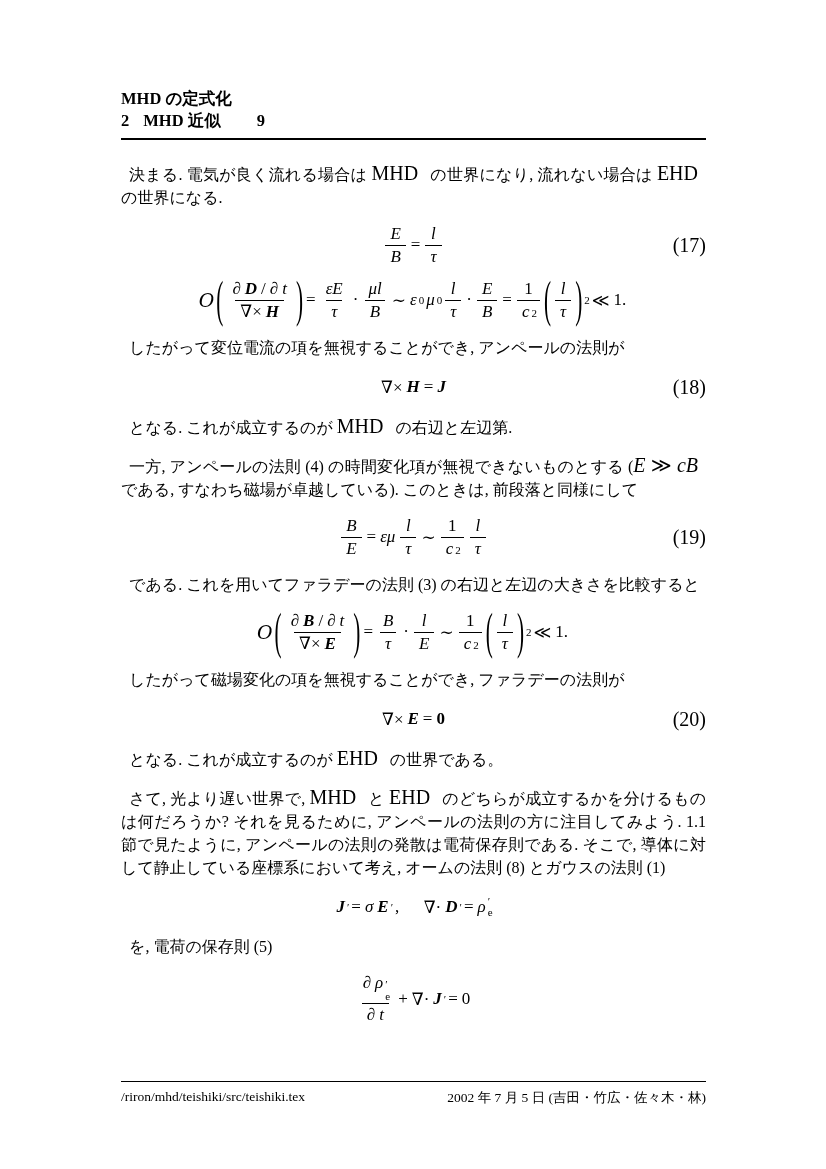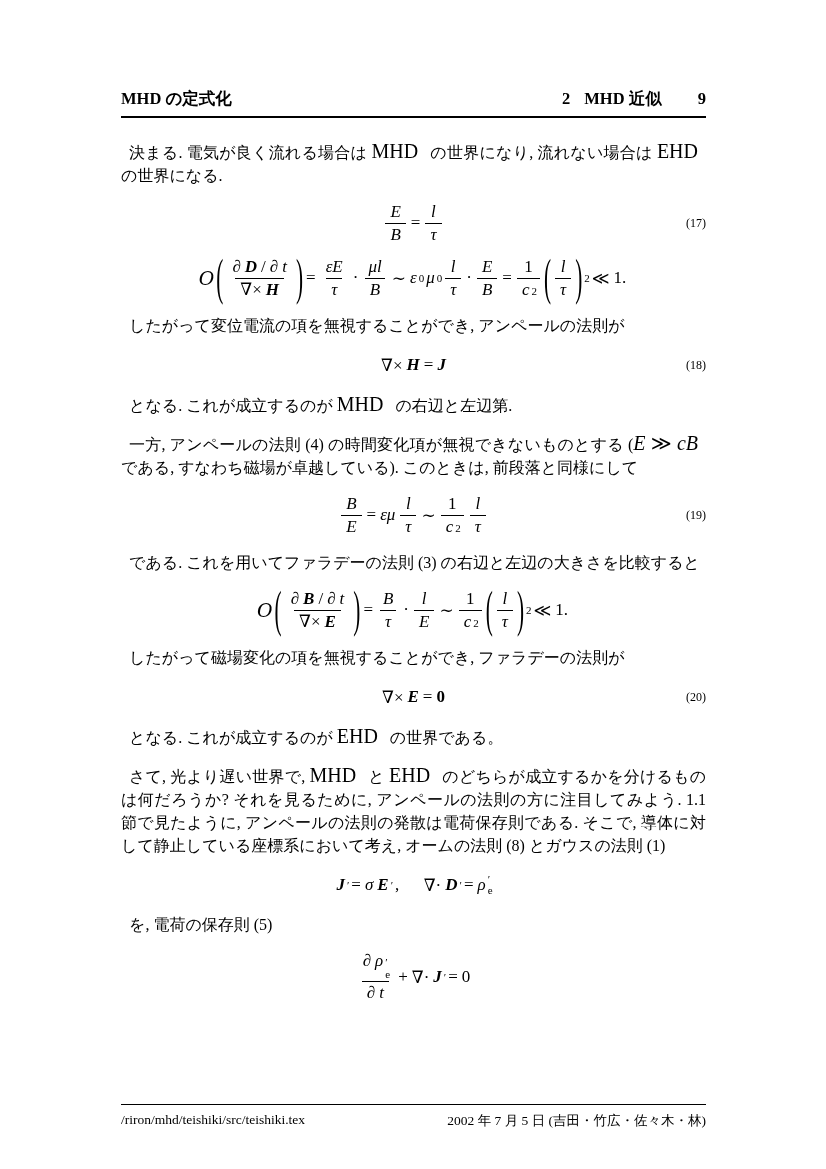--- a/index.html
+++ b/index.html
@@ -7,40 +7,40 @@
     position:relative; width:826px; height:1169px; background:#ffffff;
     color:#000; font-family:"Liberation Serif","DejaVu Serif",serif;
     overflow:hidden;
   }
   .content { position:absolute; left:121px; top:88px; width:585px; }
 
   
   .header {
     display:flex; justify-content:space-between; align-items:baseline;
     font-weight:bold; font-size:16.5px;
-    border-bottom:2px solid #000; padding-bottom:6px; margin-bottom:22px;
+    border-bottom:2px solid #000; padding-bottom:6px; margin-bottom:22px;flex-direction:column;
   }
   .header-right { display:flex; align-items:baseline; }
   .sec-num { margin-right:14px; }
   .pgnum { margin-left:36px; }
 
   
   .para {
     font-size:16px; line-height:23px; margin:15px 0;
     text-align:justify;
   }
   .para .rm, .para .it { font-size:20px; }
 
   
   .eqrow {
     position:relative; display:flex; justify-content:center; align-items:center;
     margin:13px 0; min-height:26px; font-size:17px;
   }
   .eq { display:inline-flex; align-items:center; flex-wrap:nowrap; }
-  .eqnum { position:absolute; right:0; top:50%; transform:translateY(-50%); font-size:12px; }
+  .eqnum { position:absolute; right:0; top:50%; transform:translateY(-50%); font-size:20px; }
 
   .jp  { font-family:"Liberation Serif","DejaVu Serif",serif;margin-left:8px; }
   .rm  { font-style:normal; }
   .it  { font-style:italic; }
   .bi  { font-style:italic; font-weight:bold; }
   .rb  { font-weight:bold; }
   .cal { font-style:italic; font-family:"DejaVu Serif",serif; font-size:1.12em; margin-right:1px; }
 
   .eq .rm, .eq .it, .eq .bi, .eq .rb { margin:0 2px; white-space:pre; }
 
@@ -59,21 +59,21 @@
     display:inline-block; transform:scaleY(2.35); transform-origin:center;
     font-size:1.25em; font-weight:400; margin:0 1px; line-height:1;
   }
   .ss { display:inline-flex; flex-direction:column; align-items:flex-start;
         font-size:11px; line-height:1.05; vertical-align:-5px; }
 
   .spc { display:inline-block; }
 
   
   .footer {
-    position:absolute; left:121px; top:1104px; width:585px;
+    position:absolute; left:121px; top:1081px; width:585px;
     border-top:1.2px solid #000; padding-top:7px; background:#fff;
     display:flex; justify-content:space-between; font-size:13.5px;
   }
 </style>
 </head>
 <body>
 
 <div class="page">
   <div class="content">
     <div class="header">

